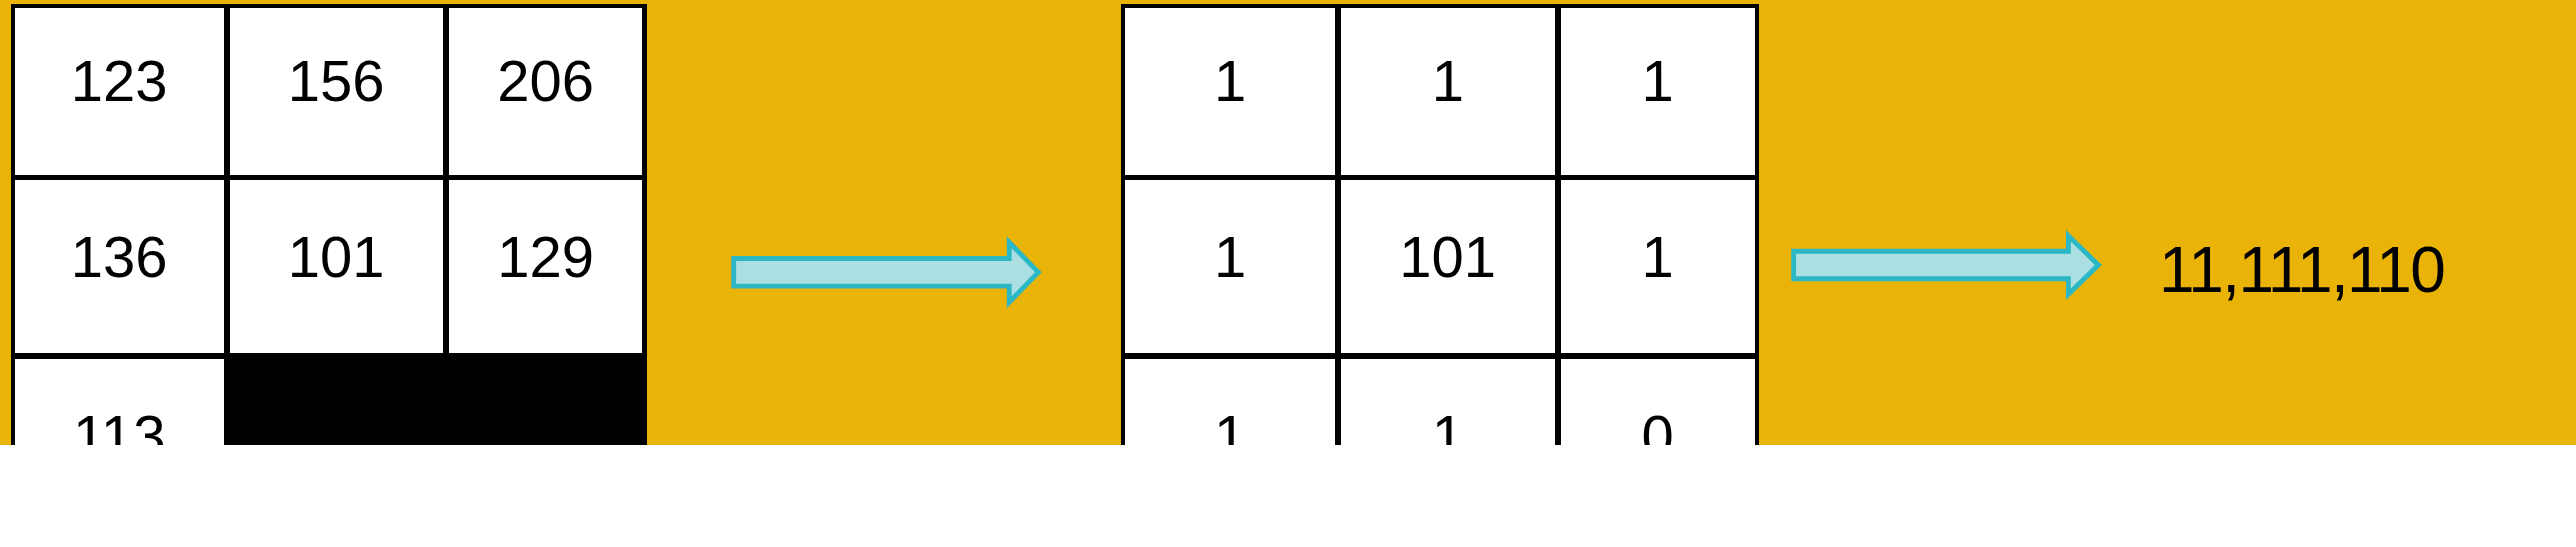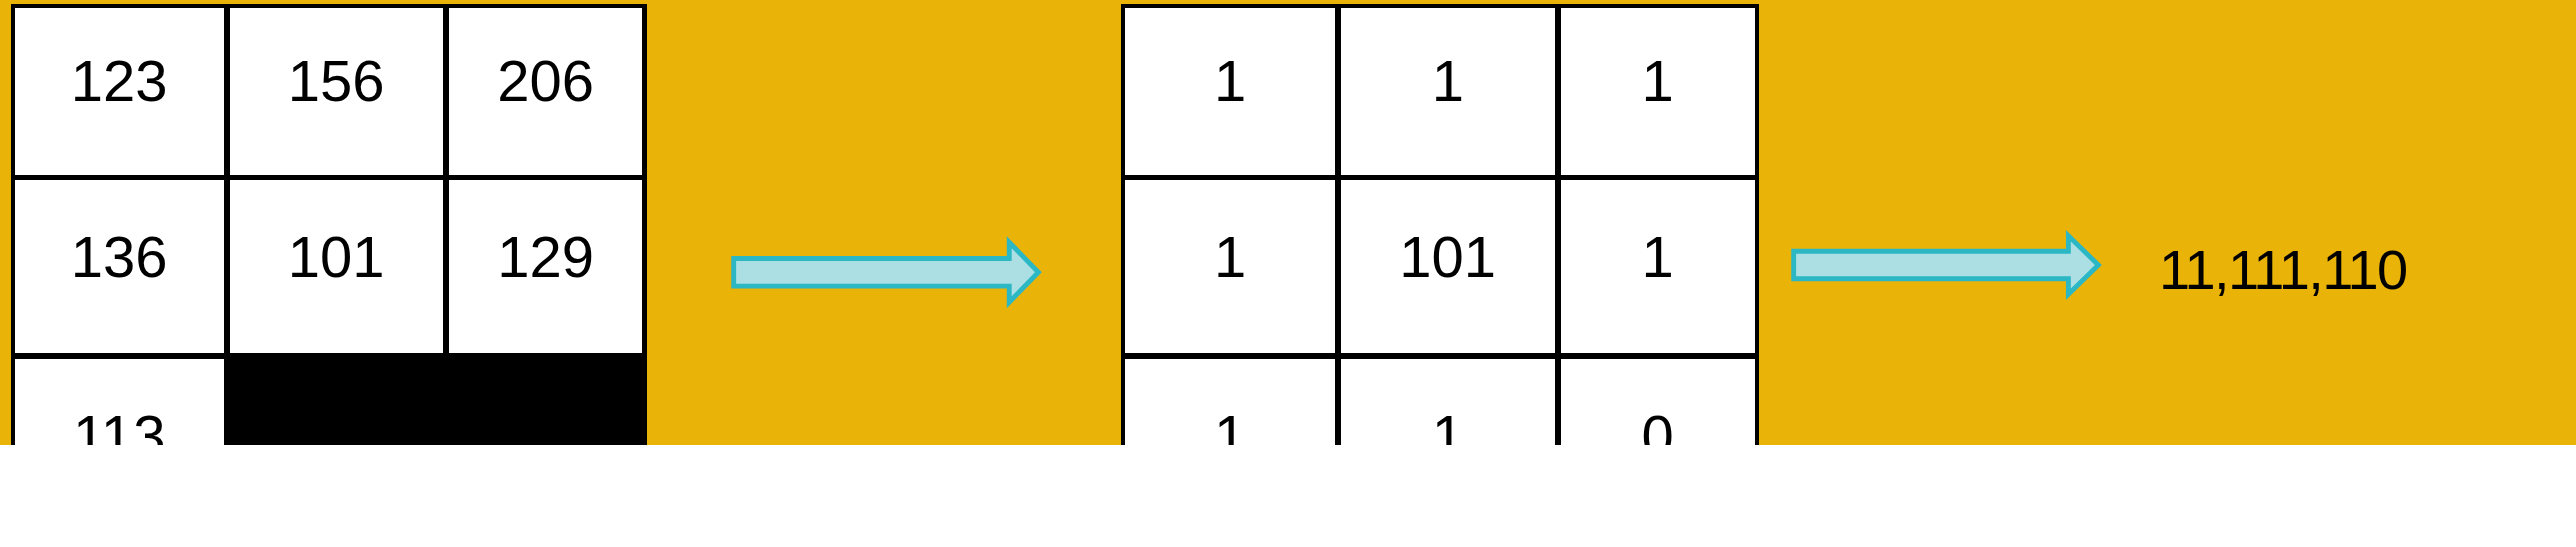--- a/index.html
+++ b/index.html
@@ -56,21 +56,21 @@
     stroke-width: 6;
     stroke-linejoin: miter;
   }
   .result-text {
     position: absolute;
     left: 2159px;
     top: 218px;
     height: 104px;
     display: flex;
     align-items: center;
-    font-size: 56px;
+    font-size: 64px;
     letter-spacing: -1.6px;
     line-height: 1;
     white-space: nowrap;
     color: #000000;
   }
 </style>
 </head>
 <body>
 
 <div class="canvas">

